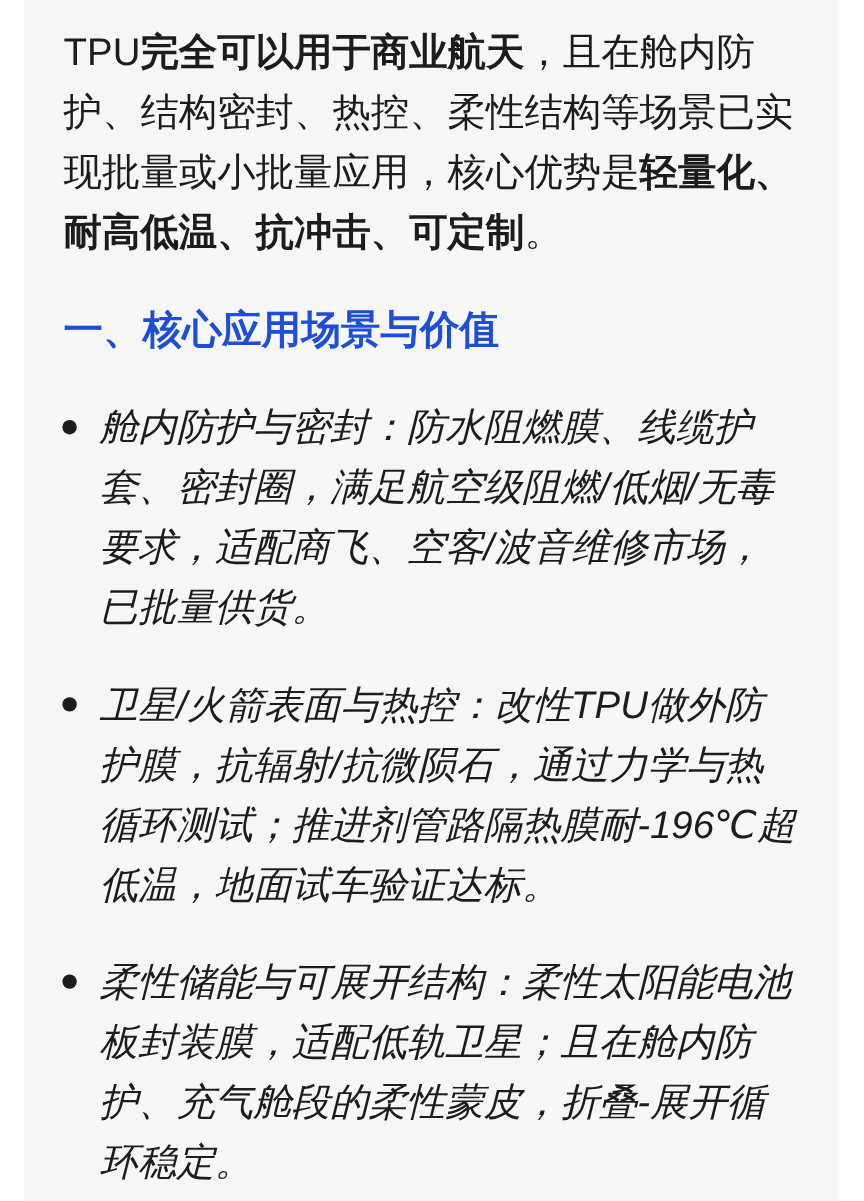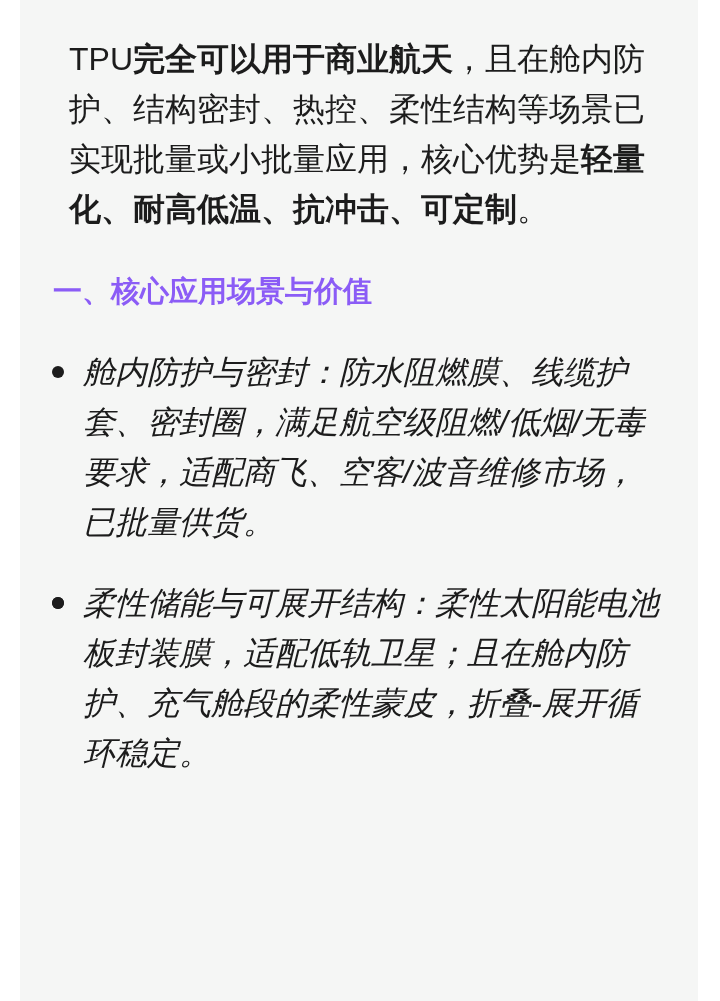--- a/index.html
+++ b/index.html
@@ -23,31 +23,31 @@
   }
   .content {
     box-sizing: border-box;
     padding: 18px 31px 0 33px;
     color: #1c1c1c;
     font-size: 32px;
     line-height: 50px;
     letter-spacing: 0;
   }
   .intro {
-    margin: 16px;
+    margin: 0;
   }
   .b {
     font-weight: 700;
   }
   h2.heading {
-    font-size: 29px;
+    font-size: 33px;
     line-height: 50px;
     font-weight: 700;
     margin: 32px 0 31px 0;
-    color: #8b5cf6;
+    color: #1d4ed8;
   }
   ul.bullets {
     list-style: none;
     margin: 0;
     padding: 0;
   }
   ul.bullets li {
     position: relative;
     padding-left: 30px;
     margin: 0;
@@ -76,20 +76,21 @@
 
     <h2 class="heading">一、核心应用场景与价值</h2>
 
     <ul class="bullets">
       <li>
         <span class="dot"></span>
         <span>舱内防护与密封：防水阻燃膜、线缆护套、密封圈，满足航空级阻燃/低烟/无毒要求，适配商飞、空客/波音维修市场，已批量供货。</span>
       </li>
       <li>
         <span class="dot"></span>
+        <span>卫星/火箭表面与热控：改性TPU做外防护膜，抗辐射/抗微陨石，通过力学与热循环测试；推进剂管路隔热膜耐-196℃超低温，地面试车验证达标。</span>
       </li>
       <li>
         <span class="dot"></span>
         <span>柔性储能与可展开结构：柔性太阳能电池板封装膜，适配低轨卫星；且在舱内防护、充气舱段的柔性蒙皮，折叠-展开循环稳定。</span>
       </li>
     </ul>
 
   </div>
 </div>
 

